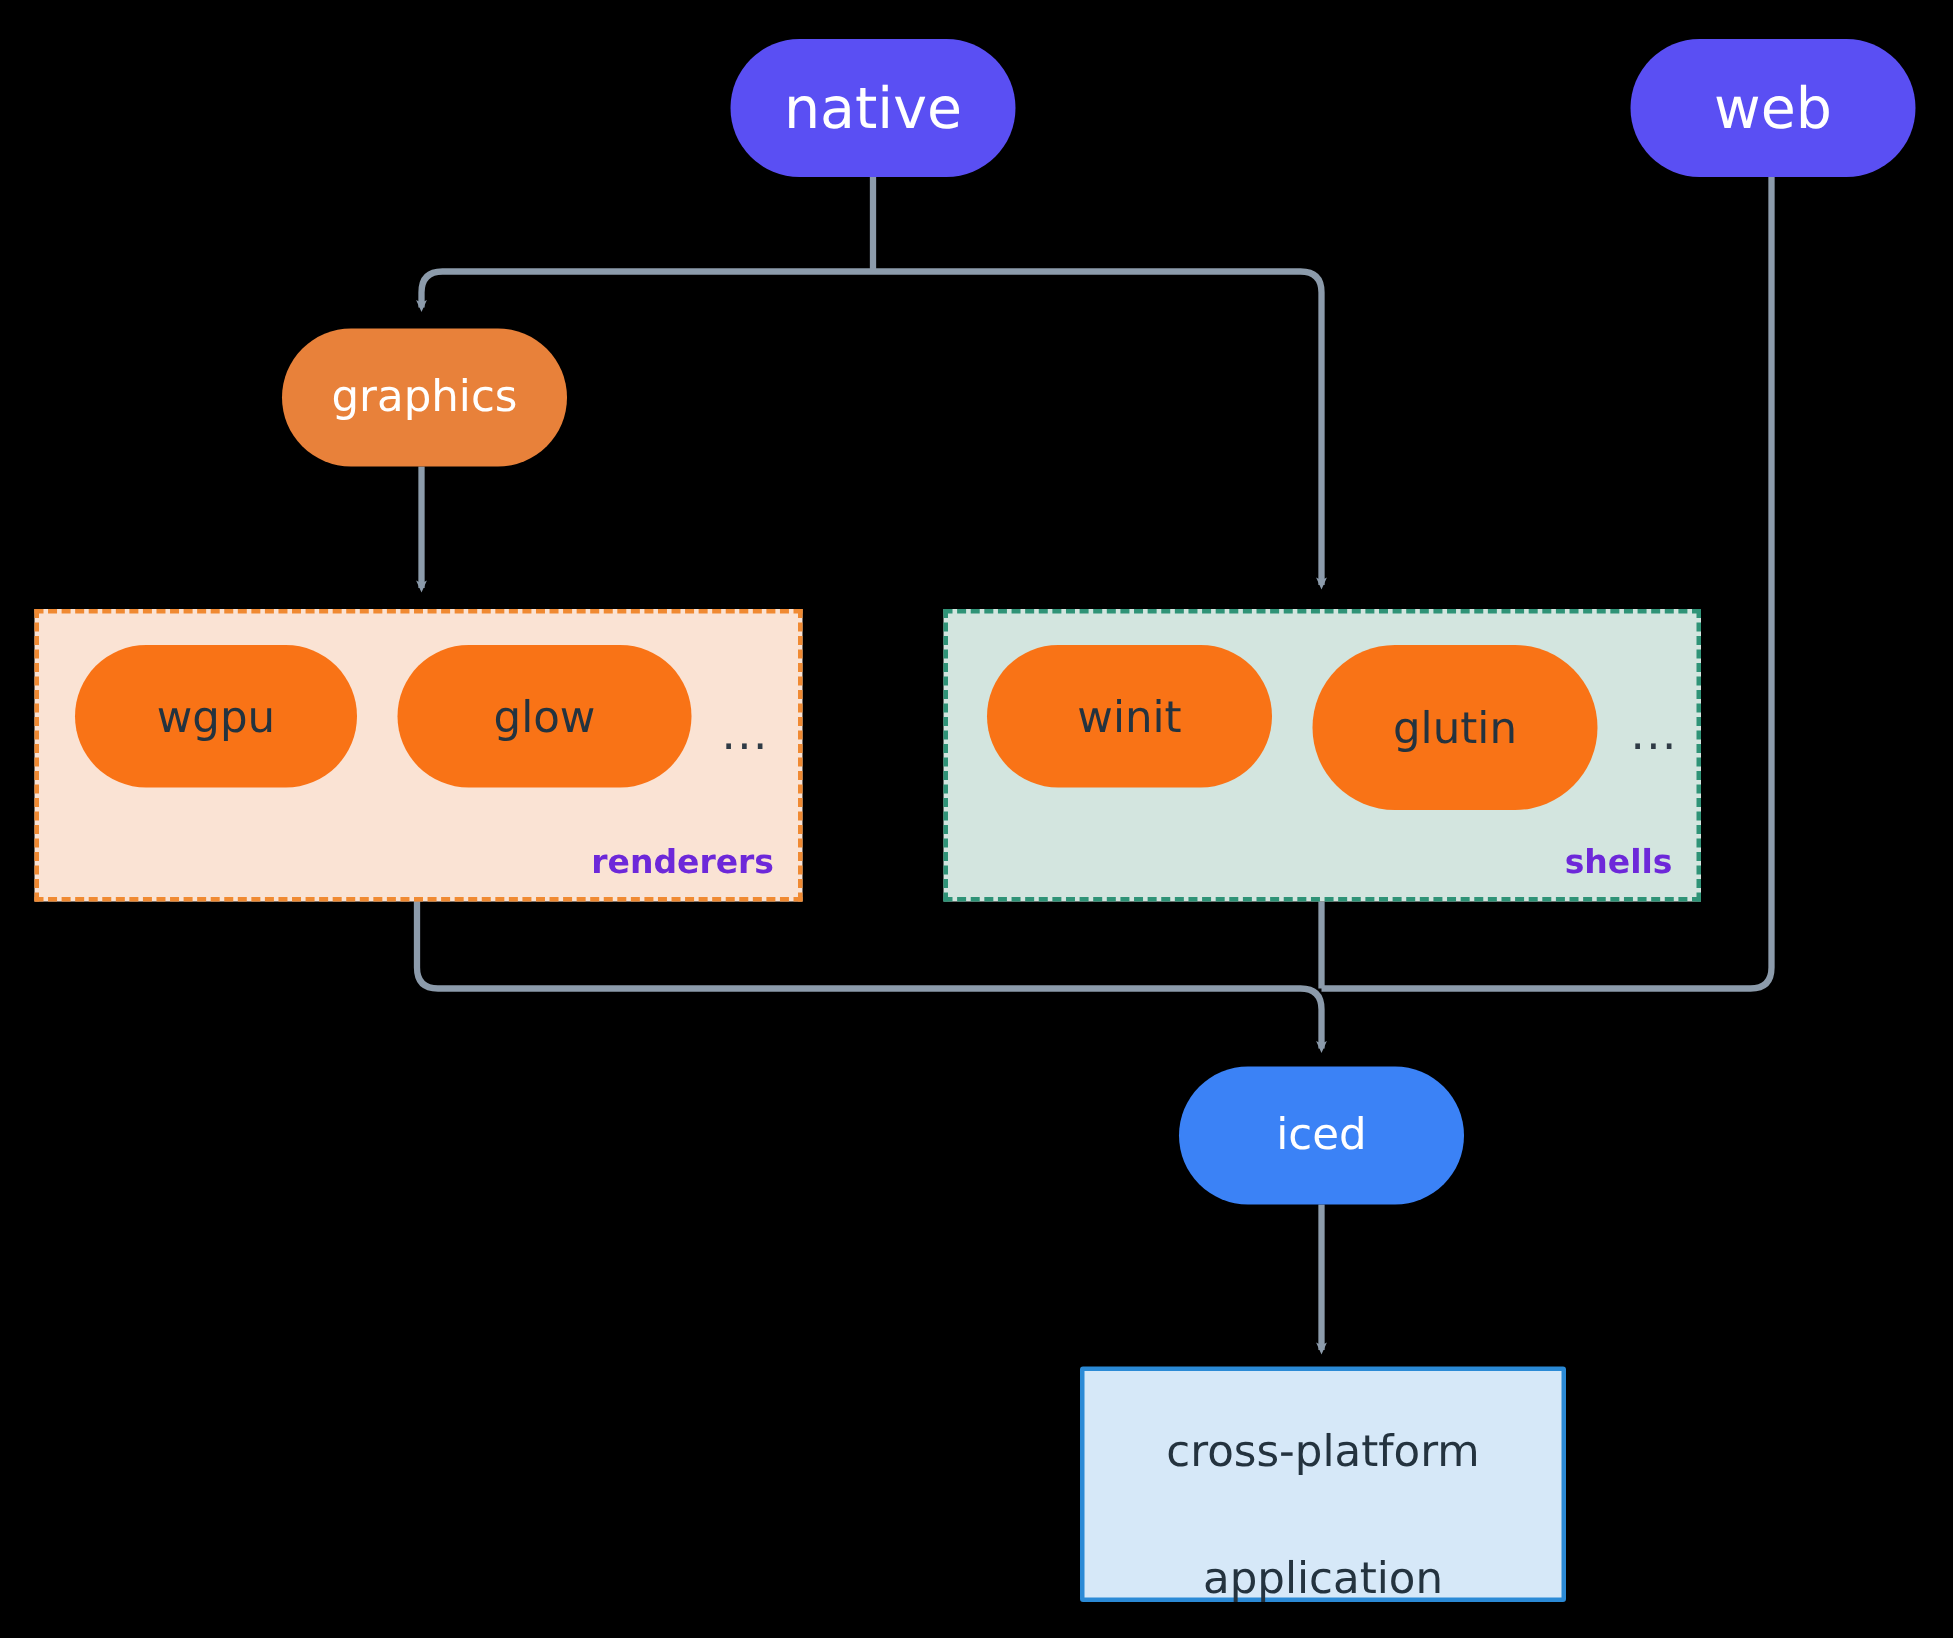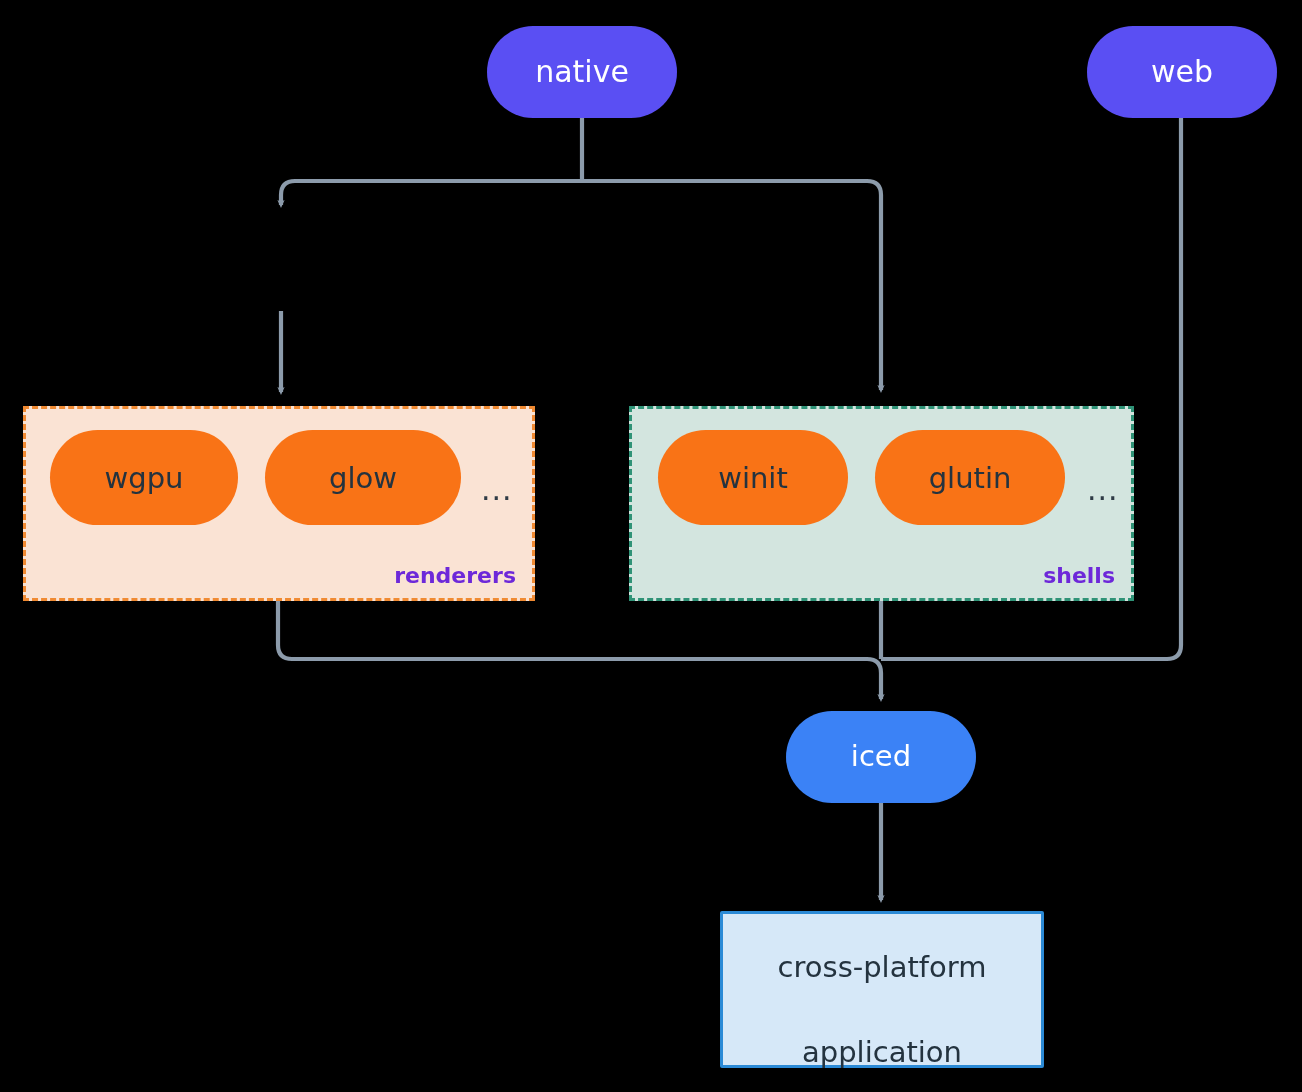--- a/index.html
+++ b/index.html
@@ -32,21 +32,21 @@
     align-items: center;
     justify-content: center;
     text-align: center;
     line-height: 1.22;
   }
 
   
   .pill-node {
     border-radius: 999px;
     color: #ffffff;
-    font-size: 30px;
+    font-size: 38px;
   }
   #node-native {
     left: 487px; top: 26px; width: 190px; height: 92px;
     background: #5a4ff3;
   }
   #node-web {
     left: 1087px; top: 26px; width: 190px; height: 92px;
     background: #5a4ff3;
   }
   #node-graphics {
@@ -146,37 +146,40 @@
   </svg>
 
   <div class="node pill-node" id="node-native">
     <span>native</span>
   </div>
 
   <div class="node pill-node" id="node-web">
     <span>web</span>
   </div>
 
+  <div class="node pill-node" id="node-graphics">
+    <span>graphics</span>
+  </div>
 
   <div class="group-box" id="group-renderers">
     <div class="leaf-pill" style="left:24px; top:21px; width:188px; height:95px;">
       <span>wgpu</span>
     </div>
     <div class="leaf-pill" style="left:239px; top:21px; width:196px; height:95px;justify-content:center;">
       <span>glow</span>
     </div>
     <div class="ellipsis" style="left:455px; top:63px;">...</div>
     <div class="group-label">renderers</div>
   </div>
 
   <div class="group-box" id="group-shells">
     <div class="leaf-pill" style="left:26px; top:21px; width:190px; height:95px;">
       <span>winit</span>
     </div>
-    <div class="leaf-pill" style="left:243px; top:21px; width:190px; height:95px;">
+    <div class="leaf-pill" style="left:243px; top:21px; width:190px; height:110px;">
       <span>glutin</span>
     </div>
     <div class="ellipsis" style="left:455px; top:63px;">...</div>
     <div class="group-label">shells</div>
   </div>
 
   <div class="node pill-node" id="node-iced">
     <span>iced</span>
   </div>
 

